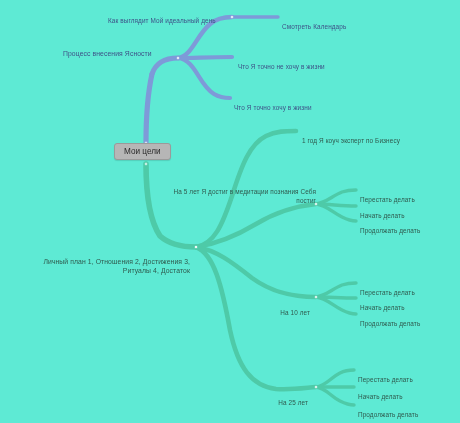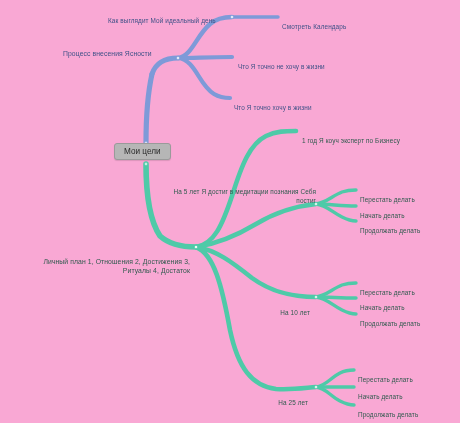--- a/index.html
+++ b/index.html
@@ -7,21 +7,21 @@
     padding: 0;
     background: #ffffff;
   }
   body {
     font-family: "Liberation Sans", sans-serif;
   }
   #mindmap-root {
     position: relative;
     width: 460px;
     height: 423px;
-    background: #f9a8d4;
+    background: #5eead4;
     overflow: hidden;
   }
   #branch-canvas {
     position: absolute;
     left: 0;
     top: 0;
     width: 460px;
     height: 423px;
   }
   .node-label {

